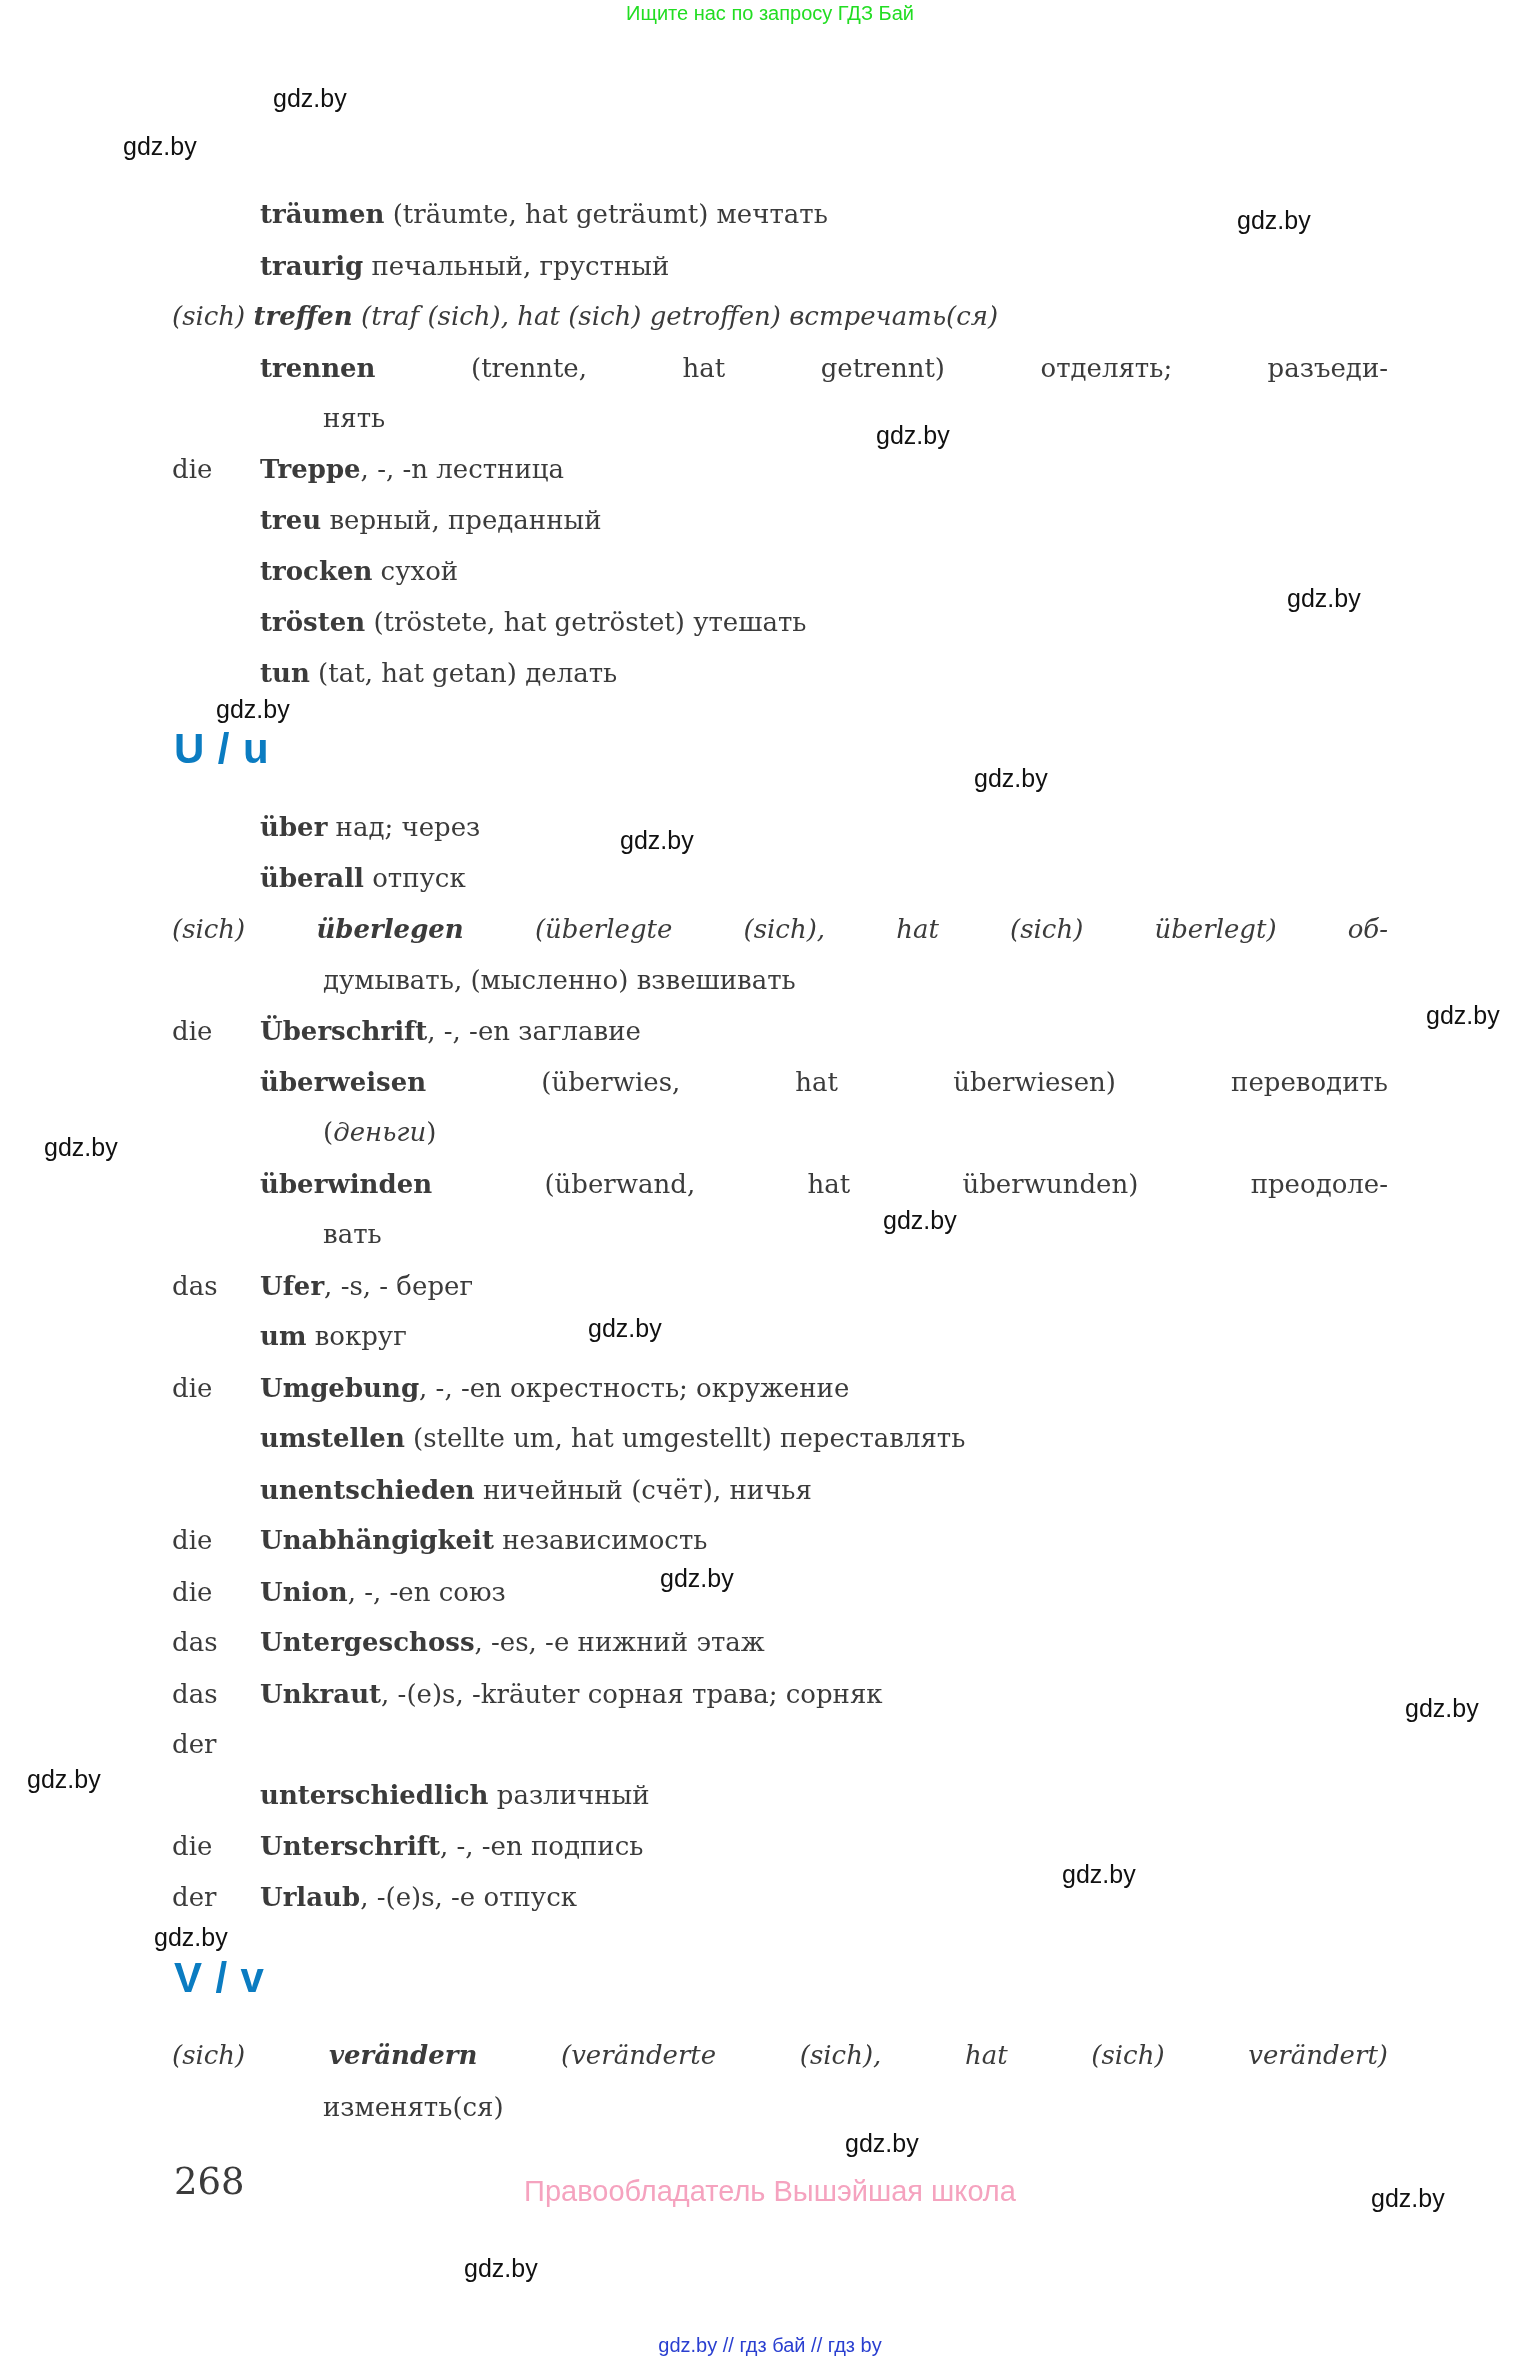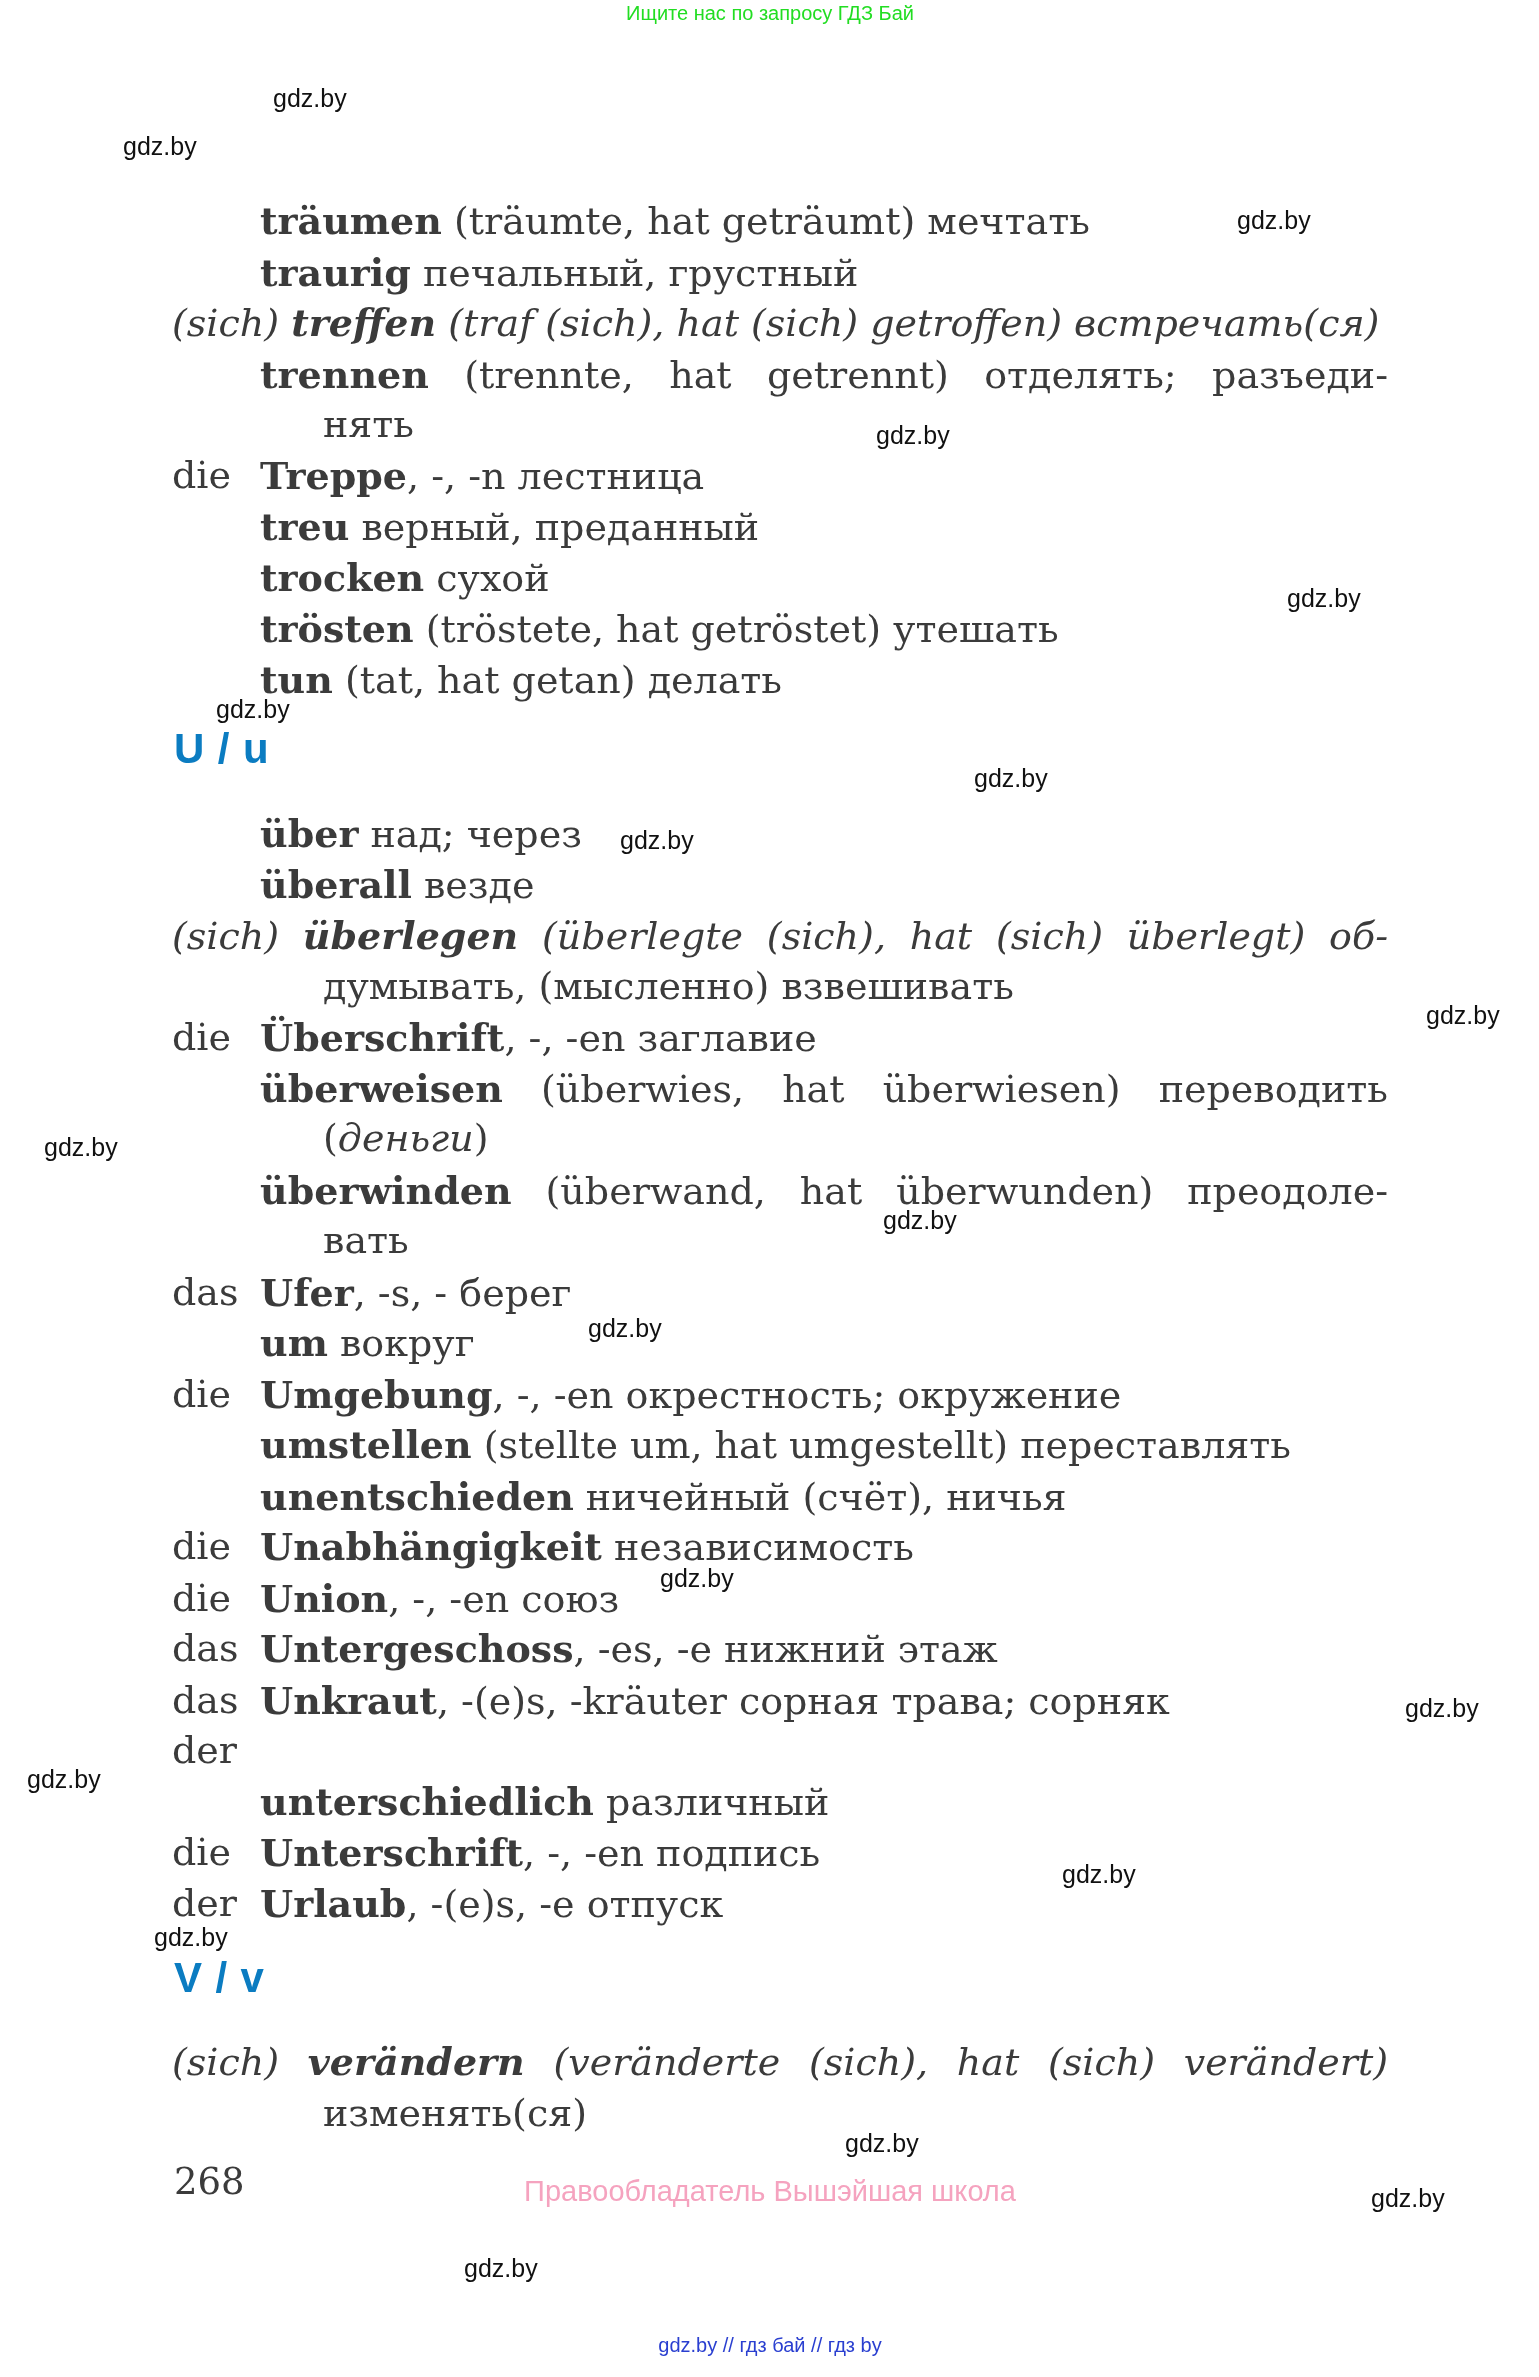--- a/index.html
+++ b/index.html
@@ -7,22 +7,22 @@
   .page { position: absolute; left: 0; top: 0; width: 1292px; height: 2377px; }
 
   .top-banner {
     position: absolute; left: 0; top: 1.8px; width: 1540px; text-align: center;
     font-family: "Liberation Sans", sans-serif; font-size: 20px; color: #22dd22;
   }
 
   .dict { position: absolute; left: 0; top: 0; width: 1540px; }
   .line {
     position: absolute; left: 0; width: 1540px; height: 51px;
-    font-family: "DejaVu Serif", serif; font-size: 38px; color: #3b3b3b;
-    white-space: nowrap; line-height: 63px;
+    font-family: "DejaVu Serif", serif; font-size: 26px; color: #3b3b3b;
+    white-space: nowrap; line-height: 51px;
   }
   .line .art { position: absolute; left: 172px; }
   .line .body { position: absolute; left: 260px; }
   .line.justify .body { width: 1128px; text-align: justify; text-align-last: justify; }
   .line.cont .body { left: 323px; }
   .line.full .body { left: 172px; font-style: italic; }
   .line.full.justify .body { width: 1216px; }
   .hw { font-weight: bold; }
   .it { font-style: italic; }
 
@@ -90,21 +90,21 @@
     <div class="line" style="top:648px">
       <span class="body"><span class="hw">tun</span><span> (tat, hat getan) делать</span></span>
     </div>
 
     <div class="section-letter" style="top:725px">U / u</div>
 
     <div class="line" style="top:802px">
       <span class="body"><span class="hw">über</span><span> над; через</span></span>
     </div>
     <div class="line" style="top:853px">
-      <span class="body"><span class="hw">überall</span><span> везде</span></span>
+      <span class="body"><span class="hw">überall</span><span> отпуск</span></span>
     </div>
     <div class="line full justify" style="top:904px">
       <span class="body"><span>(sich)</span> <span class="hw">überlegen</span><span> (überlegte (sich), hat (sich) überlegt) об-</span></span>
     </div>
     <div class="line cont" style="top:955px">
       <span class="body">думывать, (мысленно) взвешивать</span>
     </div>
     <div class="line" style="top:1006px">
       <span class="art">die</span>
       <span class="body"><span class="hw">Überschrift</span><span>, -, -en заглавие</span></span>

